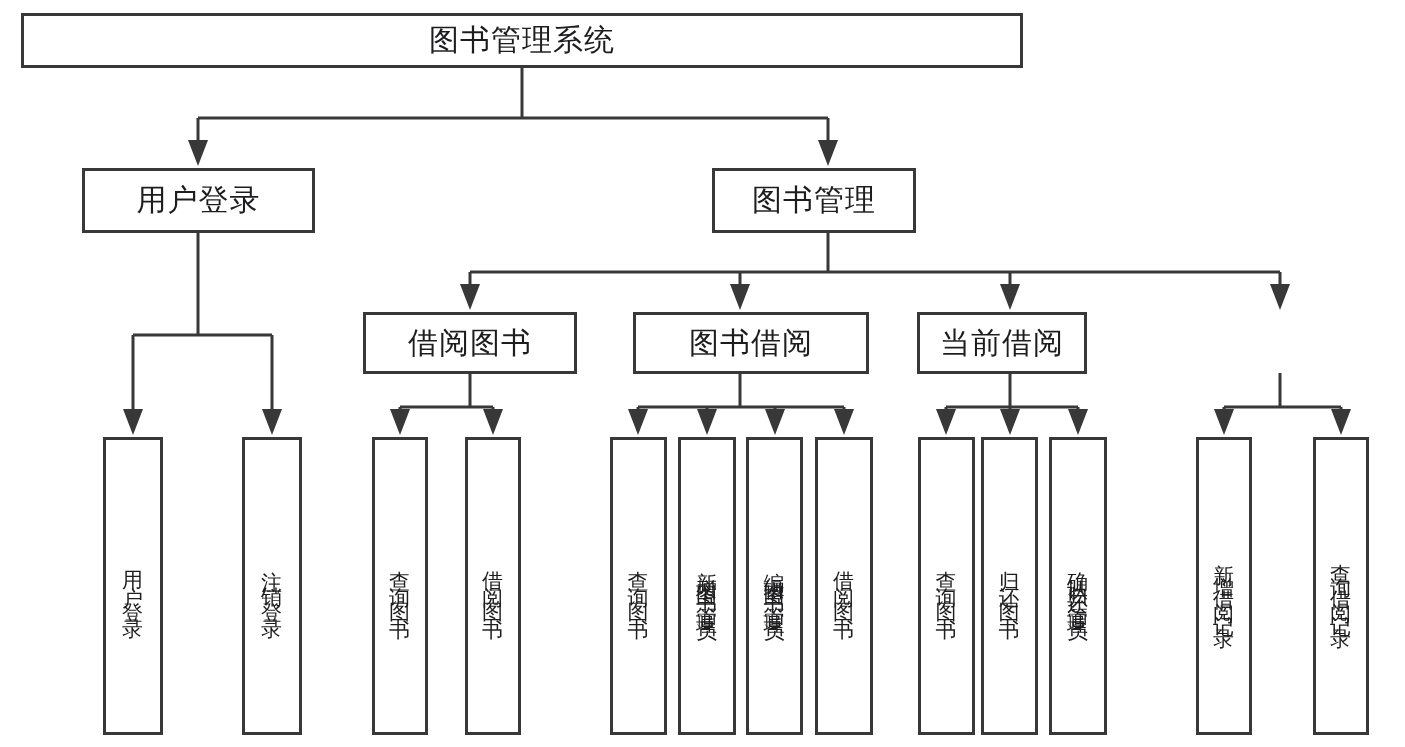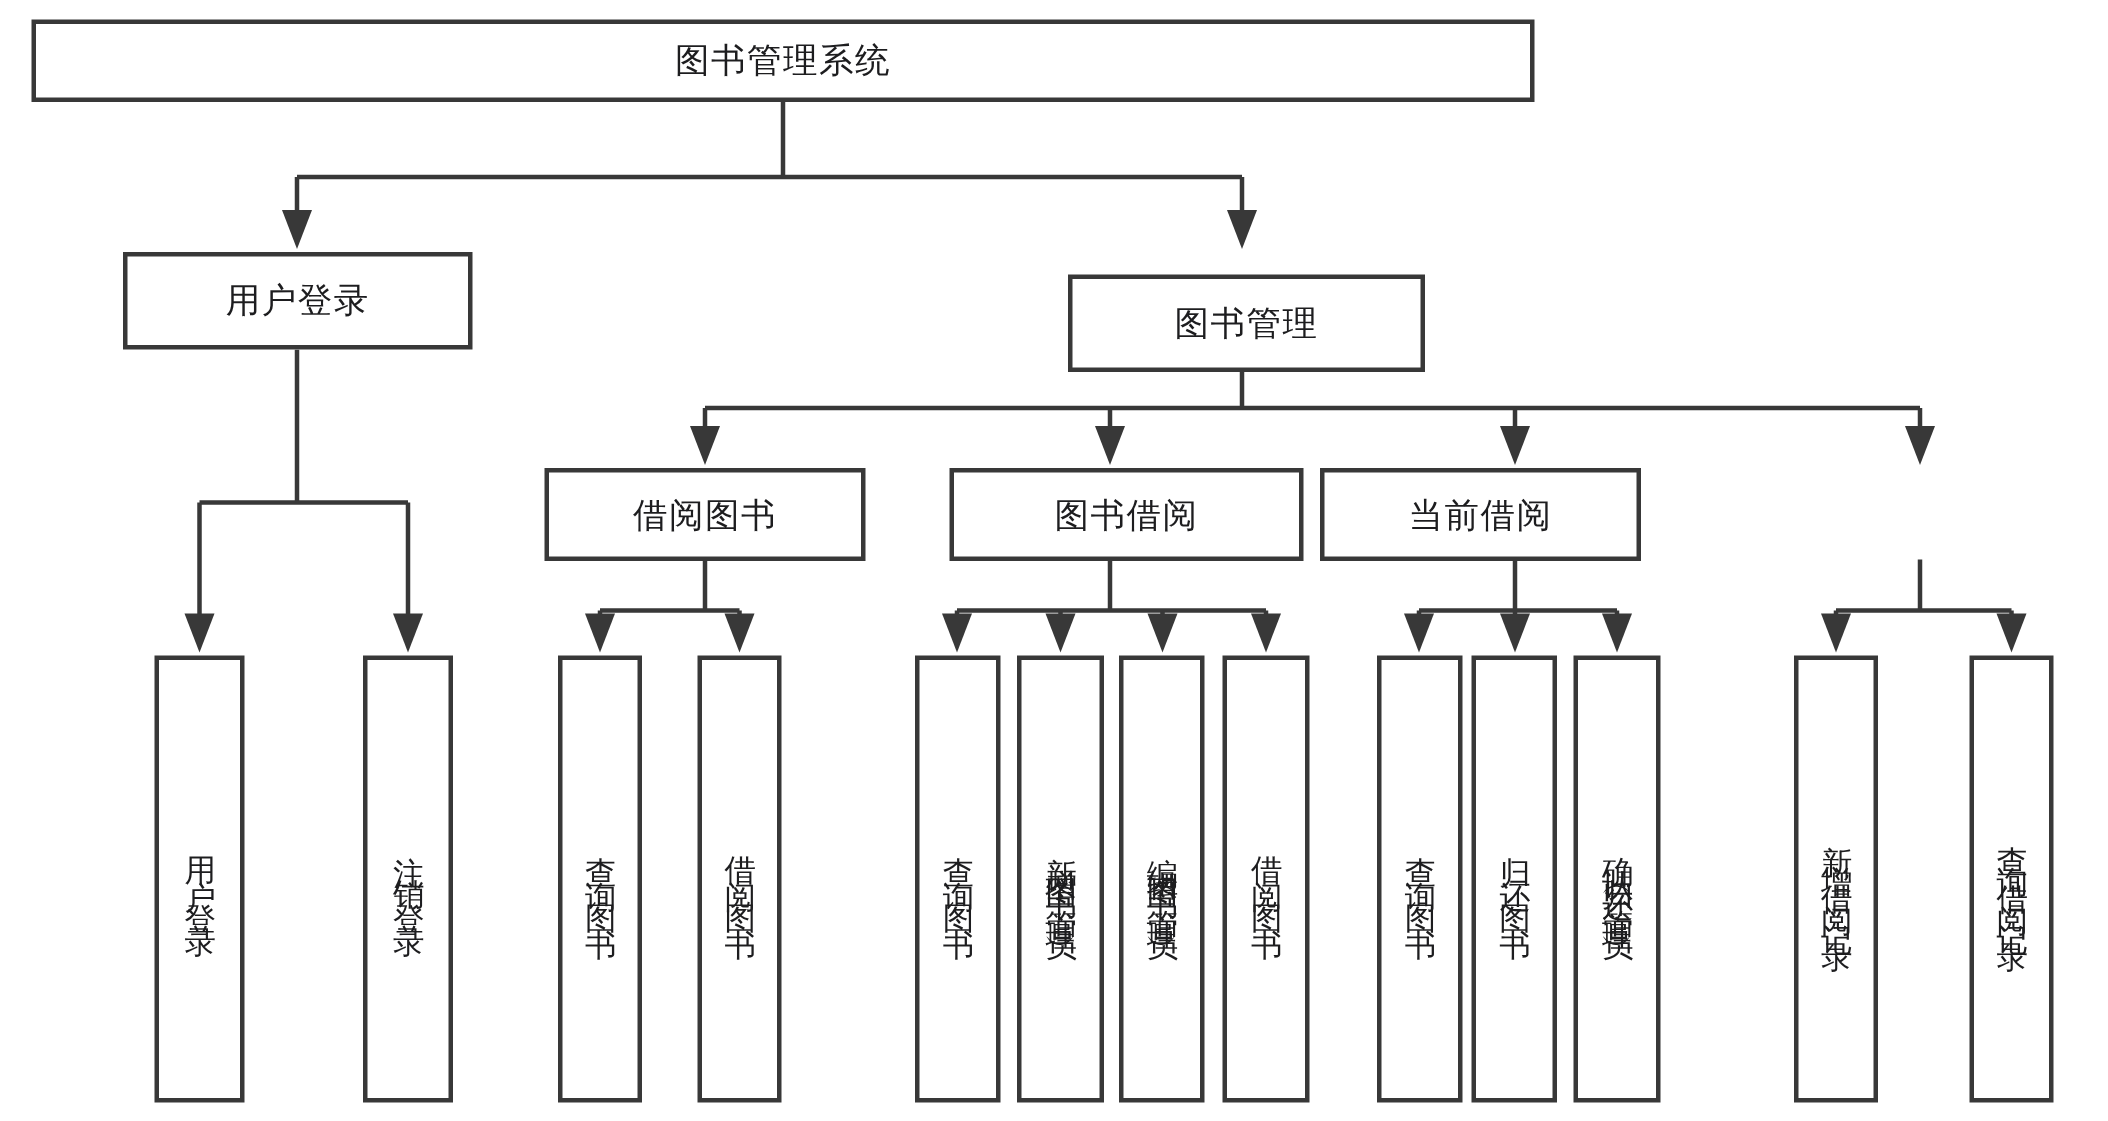--- a/index.html
+++ b/index.html
@@ -19,21 +19,21 @@
   .connectors{
     position:absolute;left:0;top:0;width:1405px;height:747px;
   }
   .node{
     position:absolute;
     box-sizing:border-box;
     background:#ffffff;
     border:3px solid var(--line);
     display:flex;align-items:center;justify-content:center;
     color:var(--text);
-    font-size:23px;
+    font-size:30px;
     letter-spacing:1px;
     white-space:nowrap;
   }
   .leaf{
     font-size:21px;
   }
   .v-label{
     writing-mode:vertical-rl;
     text-orientation:mixed;
     line-height:1;
@@ -98,31 +98,31 @@
     </g>
   </svg>
 
   <div class="node" style="left:21px;top:13px;width:1002px;height:55px">
     <span>图书管理系统</span>
   </div>
 
   <div class="node" style="left:82px;top:168px;width:233px;height:65px">
     <span>用户登录</span>
   </div>
-  <div class="node" style="left:712px;top:183px;width:238px;height:65px">
+  <div class="node" style="left:712px;top:168px;width:204px;height:65px">
     <span>图书管理</span>
   </div>
 
   <div class="node" style="left:363px;top:312px;width:214px;height:62px">
     <span>借阅图书</span>
   </div>
   <div class="node" style="left:633px;top:312px;width:236px;height:62px">
     <span>图书借阅</span>
   </div>
-  <div class="node" style="left:880px;top:312px;width:214px;height:62px">
+  <div class="node" style="left:917px;top:312px;width:170px;height:62px">
     <span>当前借阅</span>
   </div>
 
   <div class="node leaf" style="left:103px;top:437px;width:60px;height:298px">
     <span class="v-label sp-lg">用户登录</span>
   </div>
   <div class="node leaf" style="left:242px;top:437px;width:60px;height:298px">
     <span class="v-label sp-lg">注销登录</span>
   </div>
   <div class="node leaf" style="left:372px;top:437px;width:56px;height:298px">

